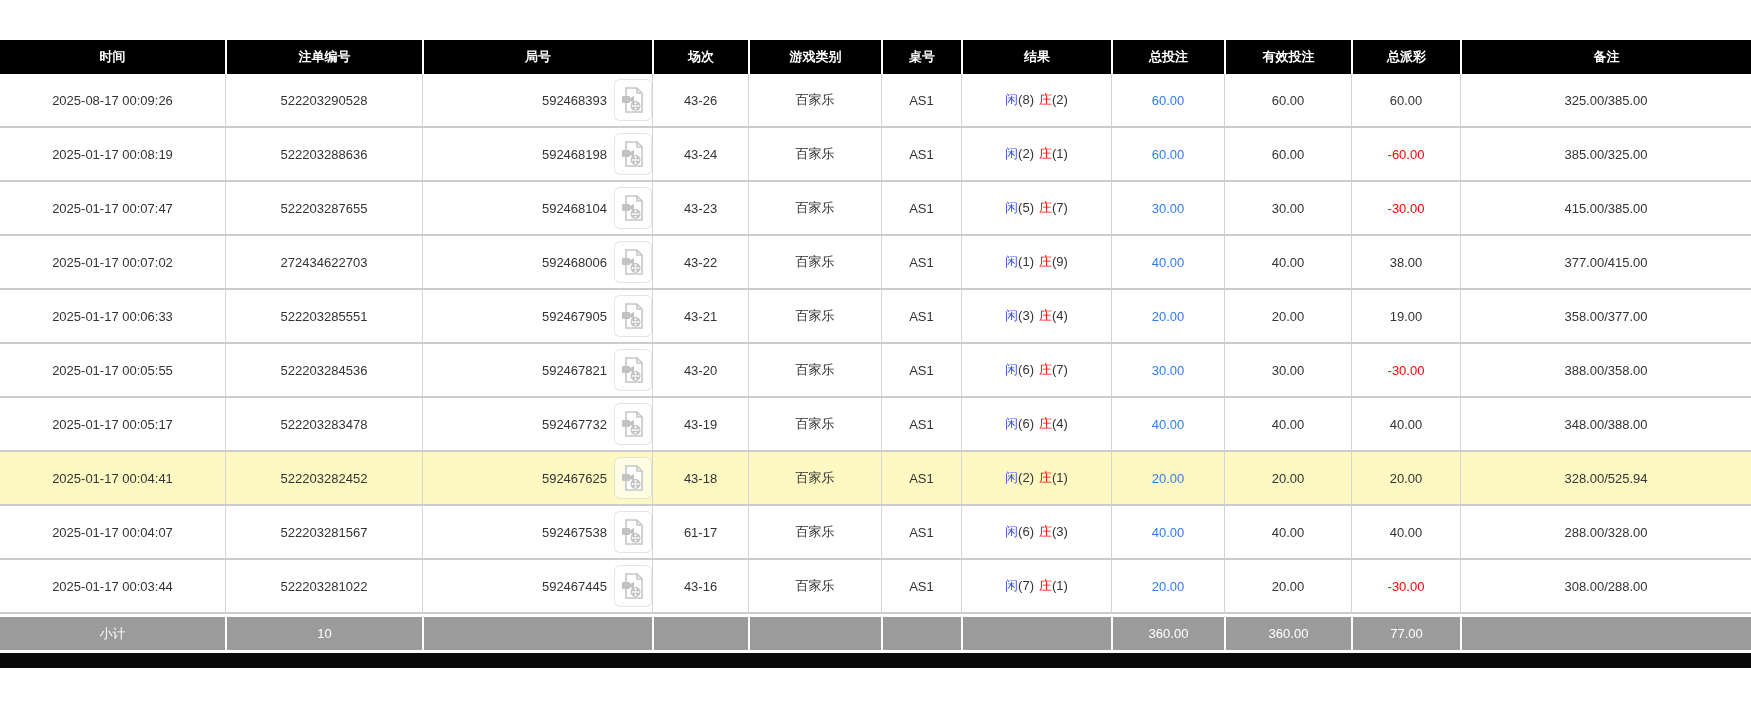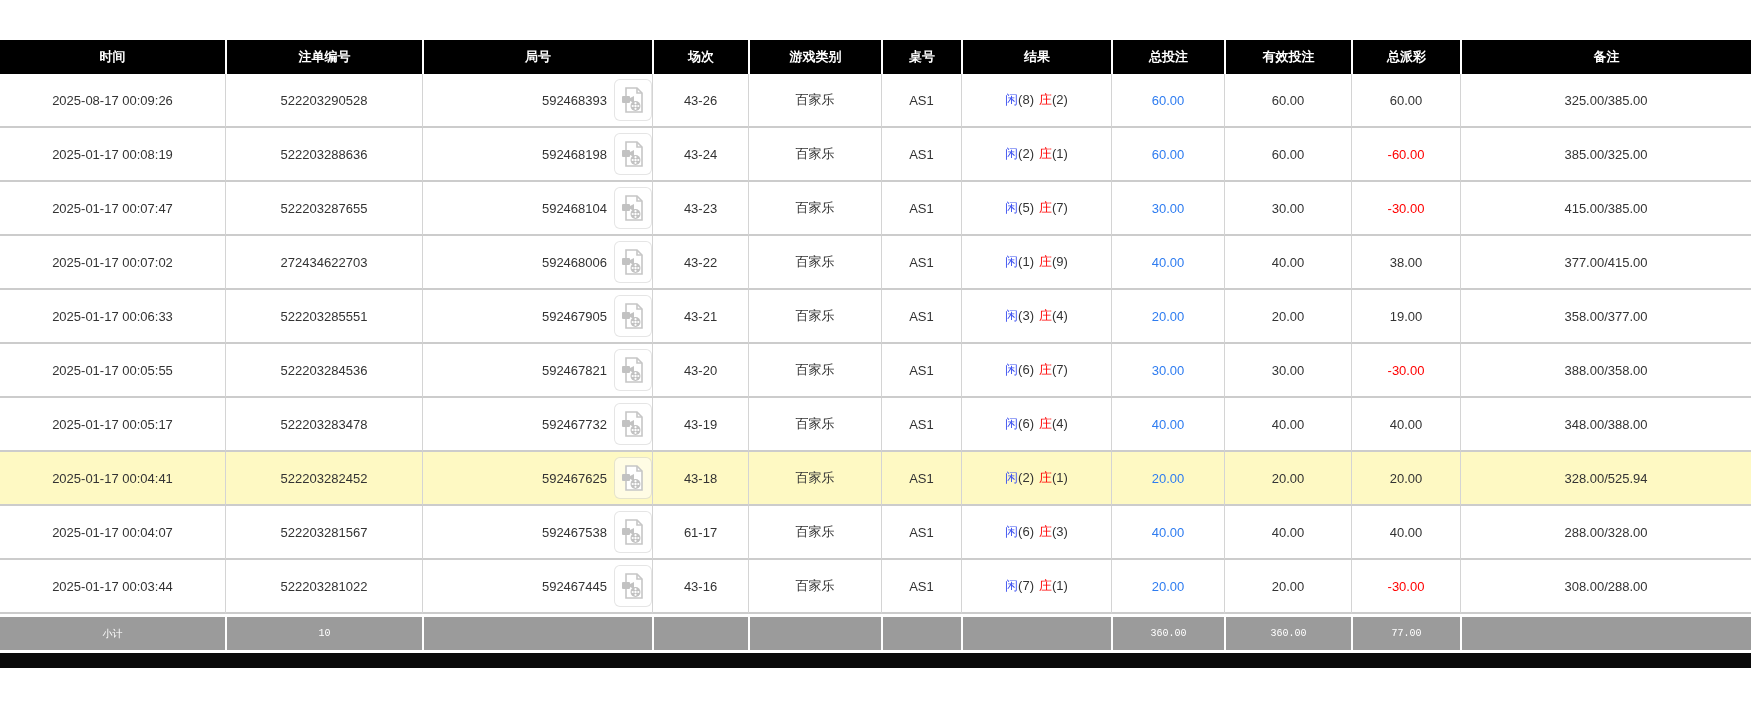--- a/index.html
+++ b/index.html
@@ -32,22 +32,21 @@
   }
   .player-label{color:#3c50f0;}
   .banker-label{color:#ff0000;}
   .result-num{color:#333333;}
   .result-gap{display:inline-block;width:5px;}
   .bet-link{color:#2e7cf0;text-decoration:none;cursor:pointer;}
   .v-payout.neg{color:#ff0000;}
   tfoot td{
     background:#9b9b9b;color:#ffffff;height:33px;text-align:center;
     border-left:2px solid #ffffff;border-top:3px solid #ffffff;padding:0;
-    font-size:10px;
-    font-family:Liberation Mono, monospace;
+    font-size:13px;
   }
   tfoot td:first-child{border-left:none;}
   .footer-bar{
     width:1751px;height:15px;background:#0a0a0a;margin-top:3px;
   }
   
   col.c-time{width:225px;}
   col.c-betno{width:197px;}
   col.c-round{width:230px;}
   col.c-session{width:96px;}

